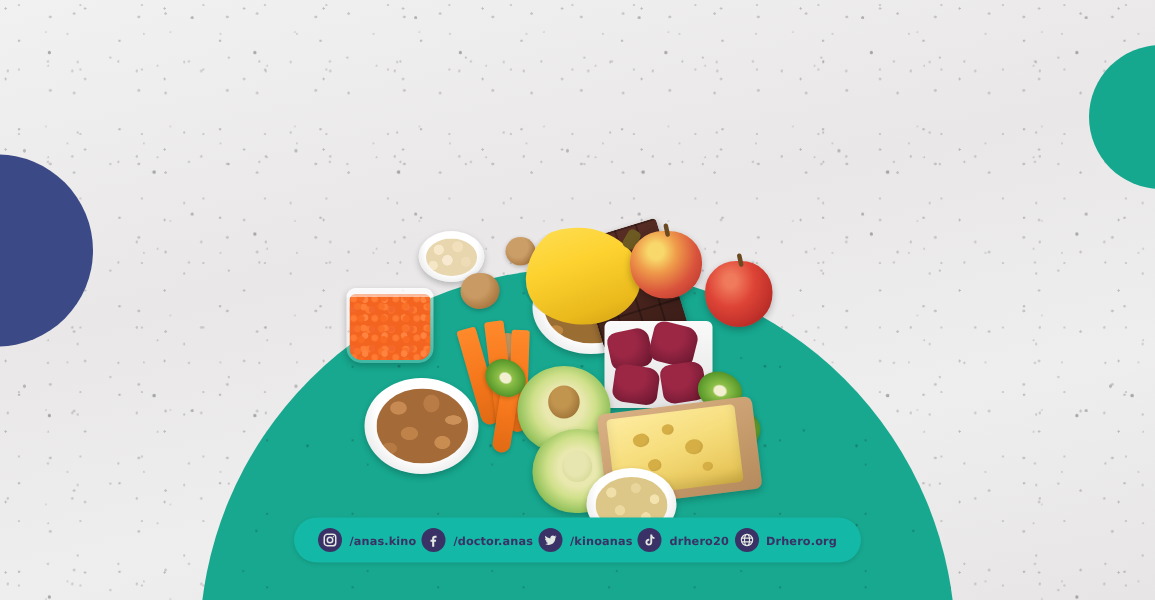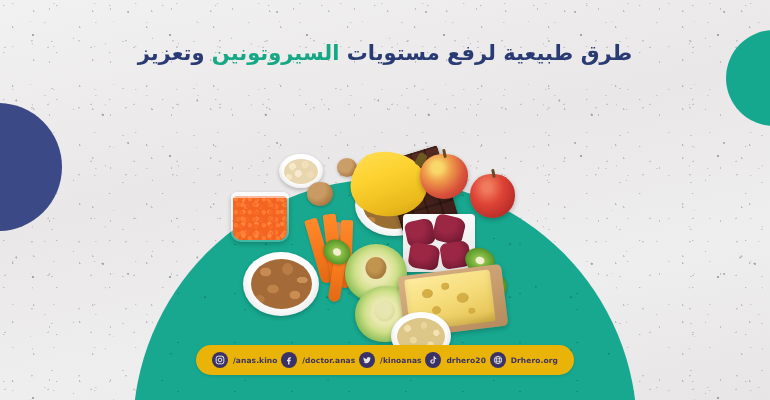--- a/index.html
+++ b/index.html
@@ -367,21 +367,21 @@
       radial-gradient(circle at 70% 72%, #f0dfa8 0 3px, transparent 3.4px),
       #ddc788;
   }
 
   
   .social-bar {
     position:absolute;
     left:196px; top:345px;
     width:378px; height:30px;
     border-radius:15px;
-    background:#eab308;
+    background:#14b8a6;
     box-shadow:0 1px 3px rgba(0,0,0,.12);
     display:flex;
     align-items:center;
     justify-content:space-between;
     padding:0 16px;
     z-index:40;
   }
   .social-item {
     display:flex;
     align-items:center;
@@ -412,21 +412,20 @@
   <div class="texture"></div>
   <div class="texture2"></div>
 
   <div class="circle-navy"></div>
   <div class="circle-teal-tr"></div>
   <div class="circle-teal-main">
     <div class="blob-speckle"></div>
   </div>
 
   <div class="headline">
-    <span class="line"><span>طرق طبيعية لرفع مستويات </span><span class="hl">السيروتونين</span><span> وتعزيز</span></span>
   </div>
 
   <div class="platter">
 
     <div class="food bowl f-macadamia">
       <div class="bowl-inner"></div>
     </div>
 
     <div class="food f-caviar">
       <div class="roe"></div>

